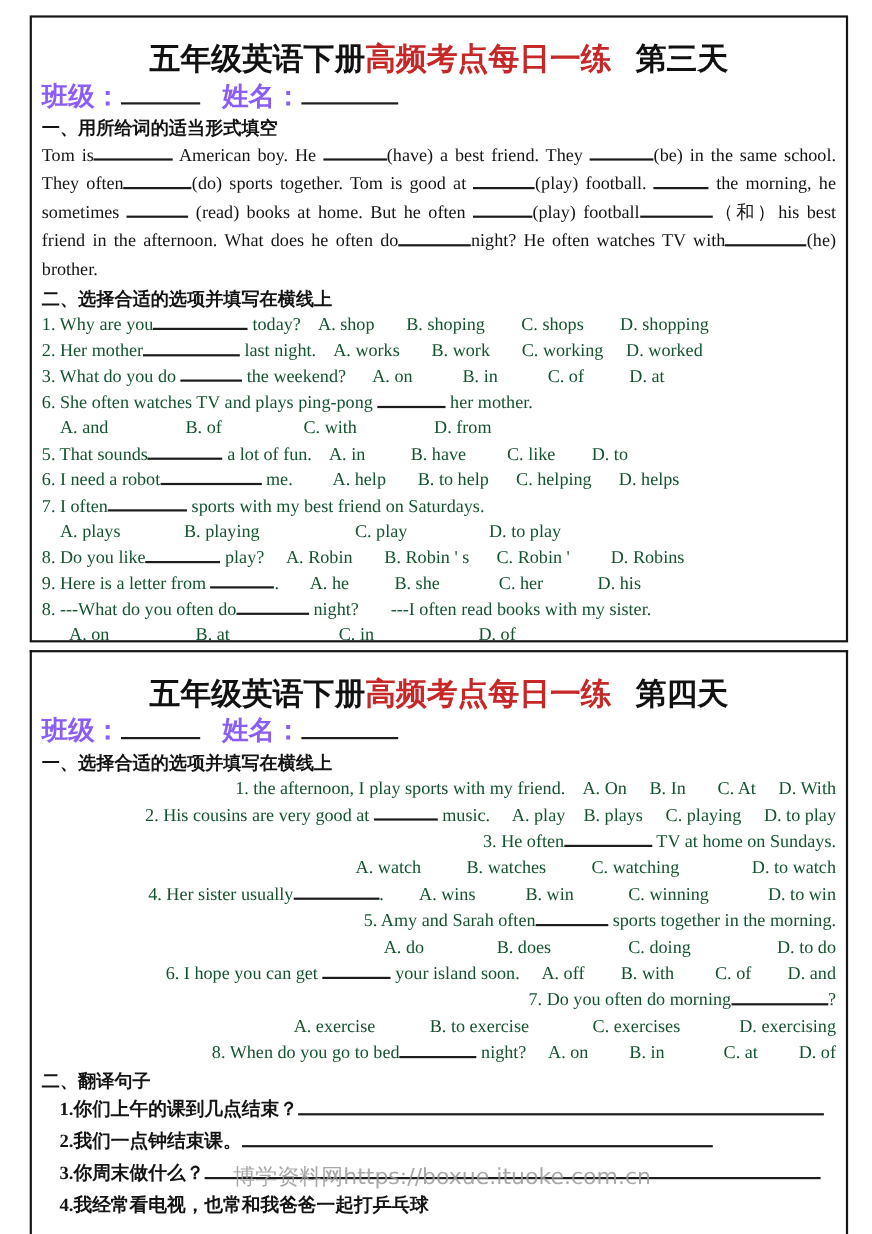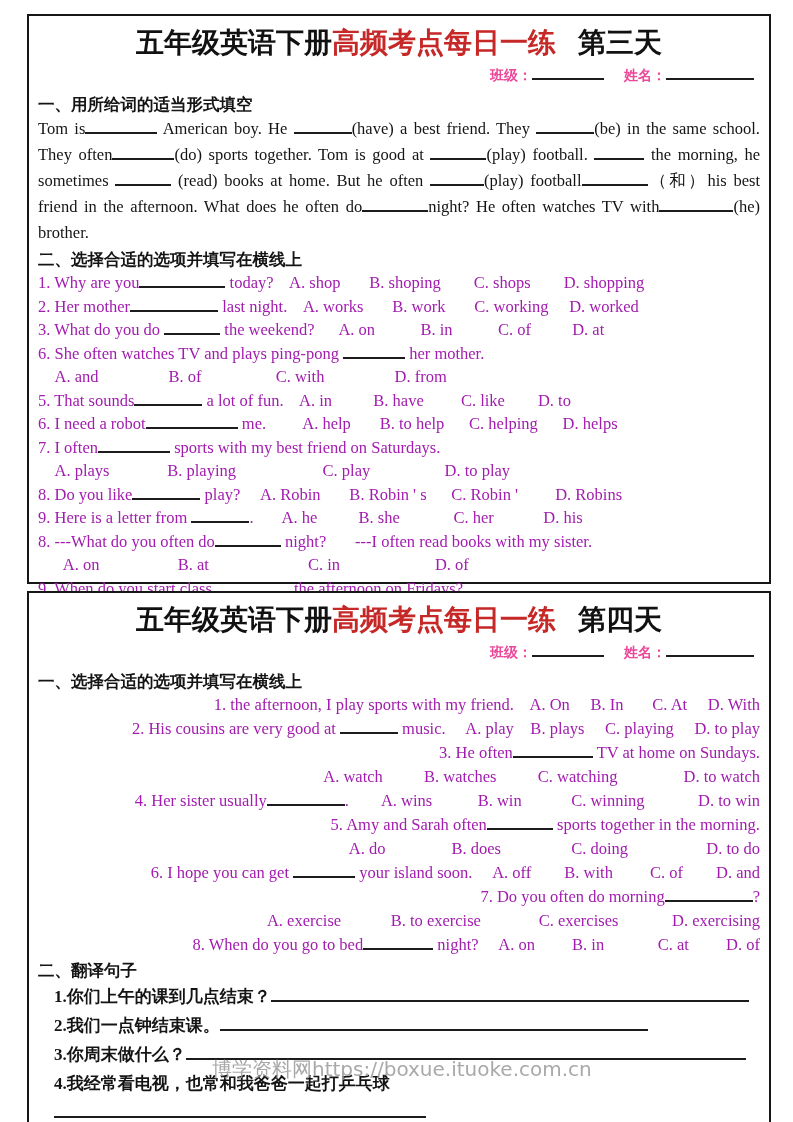--- a/index.html
+++ b/index.html
@@ -2,45 +2,45 @@
 <html><head>
 <meta charset="utf-8">
 <style>
   html,body{margin:0;padding:0;}
   body{
     width:793px;height:1122px;position:relative;background:#ffffff;
     font-family:"Liberation Serif", serif;color:#151515;overflow:hidden;
   }
   .sheet{
     position:absolute;left:27px;width:744px;box-sizing:border-box;
-    border:2px solid #161616;background:#fff;padding:8px 9px 0 9px;
+    border:2px solid #161616;background:#fff;padding:20px 9px 0 9px;
   }
   .sheet-0{top:14px;height:570px;}
   .sheet-1{top:591px;height:531px;border-bottom:none;}
   .title-row{
     text-align:center;font-size:28px;line-height:37px;font-weight:bold;
     font-family:"Liberation Serif", serif;color:#111;white-space:nowrap;
   }
   .title-red{color:#c62727;}
   .title-day{margin-left:22px;}
   .meta-row{
-    text-align:right;font-size:14px;line-height:30px;font-weight:bold;
-    padding-right:6px;color:#ec4899;
+    text-align:left;font-size:24px;line-height:30px;font-weight:bold;
+    padding-right:6px;color:#8b5cf6;
   }
   .meta-blank{display:inline-block;border-bottom:2px solid #1c1c1c;height:14px;}
   .meta-blank.class{width:72px;margin-right:20px;}
   .meta-blank.name{width:88px;}
   .heading{
     font-weight:bold;font-size:16.5px;line-height:23px;color:#141414;margin-top:2px;
   }
   .para{
     font-size:16.5px;line-height:26px;text-align:justify;color:#141414;
   }
   .q-line{
-    font-size:16.5px;white-space:pre-wrap;color:#a21caf;
+    font-size:16.5px;white-space:pre-wrap;color:#14532d;
   }
   .sheet-0 .q-line{line-height:23.5px;}
   .sheet-1 .q-line{line-height:24px;text-align:right;}
   .cn-line{
     font-size:17px;line-height:29px;font-weight:600;white-space:pre-wrap;color:#141414;margin-left:16px;
   }
   .blank{
     display:inline-block;border-bottom:2px solid #1c1c1c;height:13px;
   }
   .watermark{

